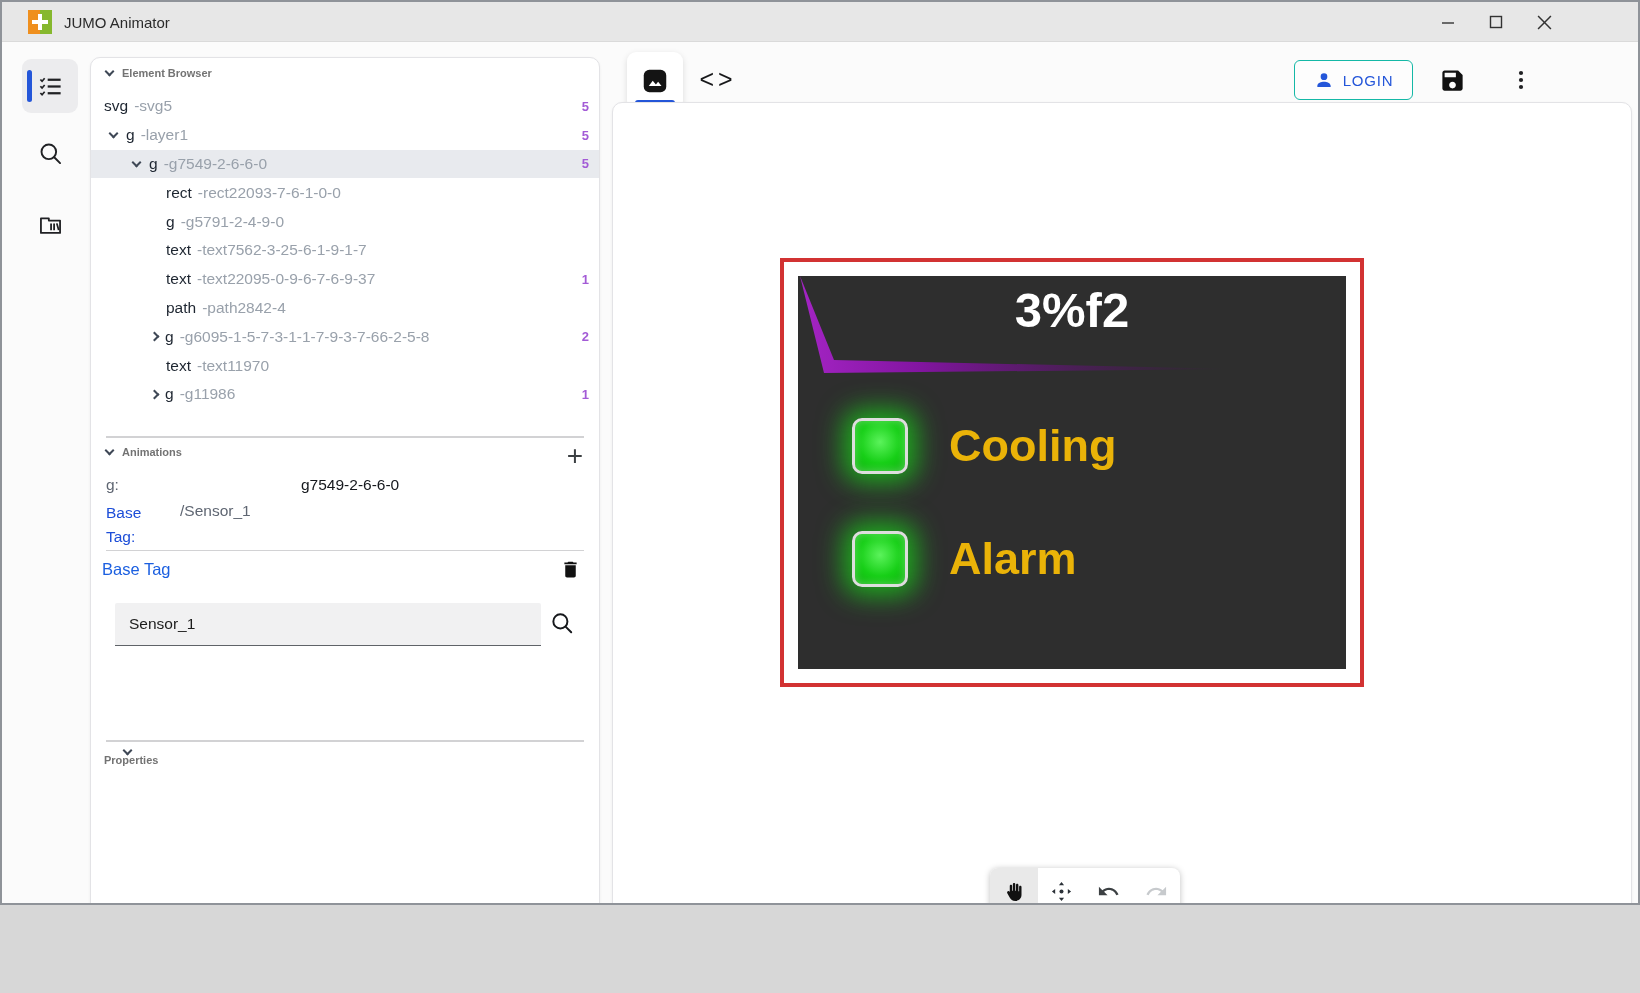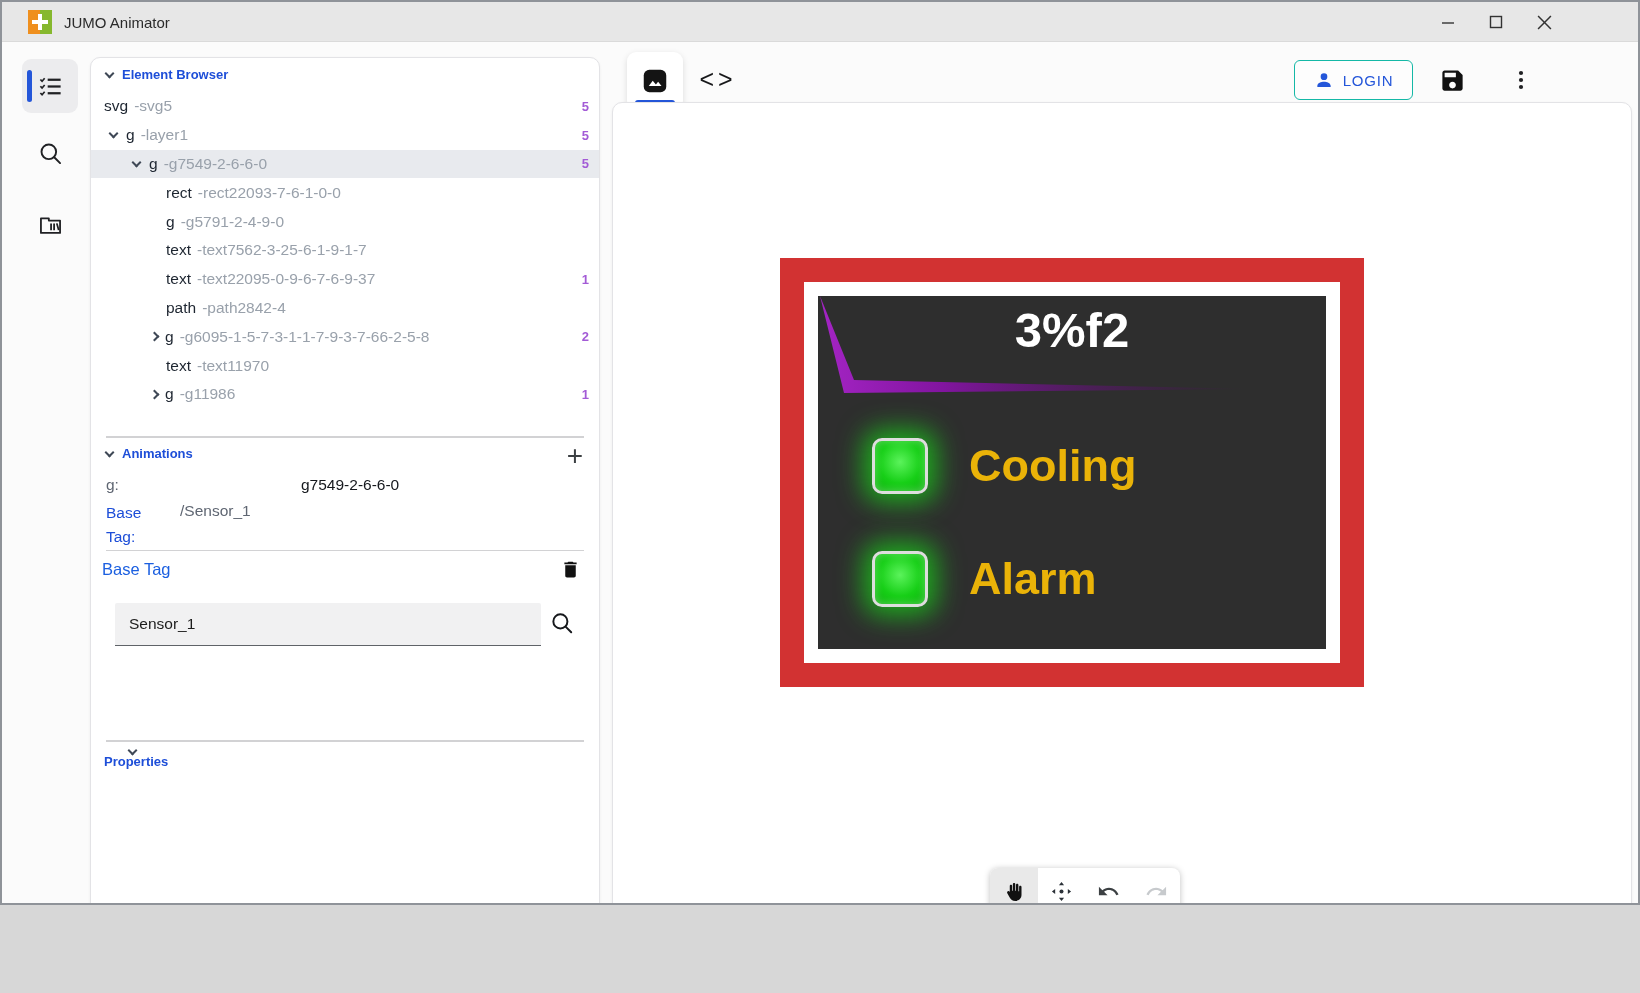--- a/index.html
+++ b/index.html
@@ -16,21 +16,21 @@
   .railtile{position:absolute;left:20px;width:56px;height:54px;border-radius:9px;display:flex;align-items:center;justify-content:center;}
   .railtile.sel{background:#ececee;}
   .railbar{position:absolute;left:5px;top:11px;width:5px;height:32px;border-radius:3px;background:#2456d9;}
 
   
   .card{position:absolute;background:#fff;border:1px solid #e3e3e6;border-radius:10px;box-shadow:0 1px 3px rgba(0,0,0,.06);}
   #leftcard{left:88px;top:55px;width:510px;height:880px;}
   #canvascard{left:610px;top:100px;width:1020px;height:835px;}
 
   
-  .sechead{display:flex;align-items:center;font-size:13px;font-weight:700;color:#1d4ed8;}
+  .sechead{display:flex;align-items:center;font-size:11px;font-weight:700;color:#737373;}
   .chev{display:inline-block;width:7px;height:7px;border-right:2px solid #3f4856;border-bottom:2px solid #3f4856;flex:0 0 auto;}
   .chev.down{transform:rotate(45deg);margin:-3px 9px 0 2px;}
   .chev.right{transform:rotate(-45deg);margin:0 7px 0 2px;}
   #tree{position:absolute;left:0;top:34px;width:100%;}
   .trow{position:relative;height:28.8px;display:flex;align-items:center;font-size:15.5px;}
   .trow.sel{background:#e8eaee;}
   .lvl0{padding-left:13px}.lvl1{padding-left:17px}.lvl2{padding-left:40px}
   .lvl3{padding-left:75px}.lvl3.haschev{padding-left:58px}
   .ttag{color:#1d2530;}
   .tid{color:#99a1ab;margin-left:6px;}
@@ -45,21 +45,21 @@
   #tagInput{position:absolute;left:24px;top:545px;width:426px;height:43px;background:#f1f1f2;border:none;border-bottom:1px solid#5f6368;border-radius:2px 2px 0 0;padding:0 14px;font-size:15.5px;color:#1c1c1c;outline:none;}
 
   
   #tab-image{position:absolute;left:625px;top:50px;width:56px;height:58px;background:#fff;border-radius:9px;box-shadow:0 2px 6px rgba(0,0,0,.13);display:flex;align-items:center;justify-content:center;}
   #tab-underline{position:absolute;left:633px;top:98px;width:40px;height:6px;border-radius:3px;background:#2456d9;}
   #tab-code{position:absolute;left:695px;top:60px;width:42px;height:34px;display:flex;align-items:center;justify-content:center;font-size:25px;font-weight:500;letter-spacing:4px;color:#17181a;}
   #loginbtn{position:absolute;left:1292px;top:58px;width:119px;height:40px;background:#fdfdfd;border:1px solid #14b8a6;border-radius:6px;display:flex;align-items:center;justify-content:center;gap:9px;color:#2456d9;font-size:15px;font-weight:500;letter-spacing:.8px;}
   .iconbtn{position:absolute;display:flex;align-items:center;justify-content:center;}
 
   
-  #frame-red{position:absolute;left:778px;top:256px;width:584px;height:429px;background:#d23232;padding:24px;}
+  #frame-red{position:absolute;left:778px;top:256px;width:584px;height:429px;background:#d23232;padding:4px;}
   #frame-white{width:100%;height:100%;background:#fff;padding:14px;}
   #panel-dark{width:100%;height:100%;background:#2e2e2e;position:relative;overflow:hidden;}
   #panel-title{position:absolute;left:0;top:6px;width:100%;text-align:center;color:#fff;font-size:49px;font-weight:700;}
   .led{position:absolute;left:54px;width:56px;height:56px;border-radius:10px;border:3px solid #dedede;
        background:radial-gradient(circle at 50% 42%,#5bf35b 0%,#17cf17 55%,#0ab00a 100%);
        box-shadow:0 0 26px 9px rgba(25,210,25,.75), inset 0 0 8px rgba(255,255,255,.35);}
   .ledlabel{position:absolute;left:151px;height:56px;display:flex;align-items:center;color:#eab308;font-size:45px;font-weight:bold;}
 
   
   #canvastoolbar{position:absolute;left:988px;top:866px;width:190px;height:46px;background:#fff;border-radius:8px;box-shadow:0 1px 6px rgba(0,0,0,.25);display:flex;}

